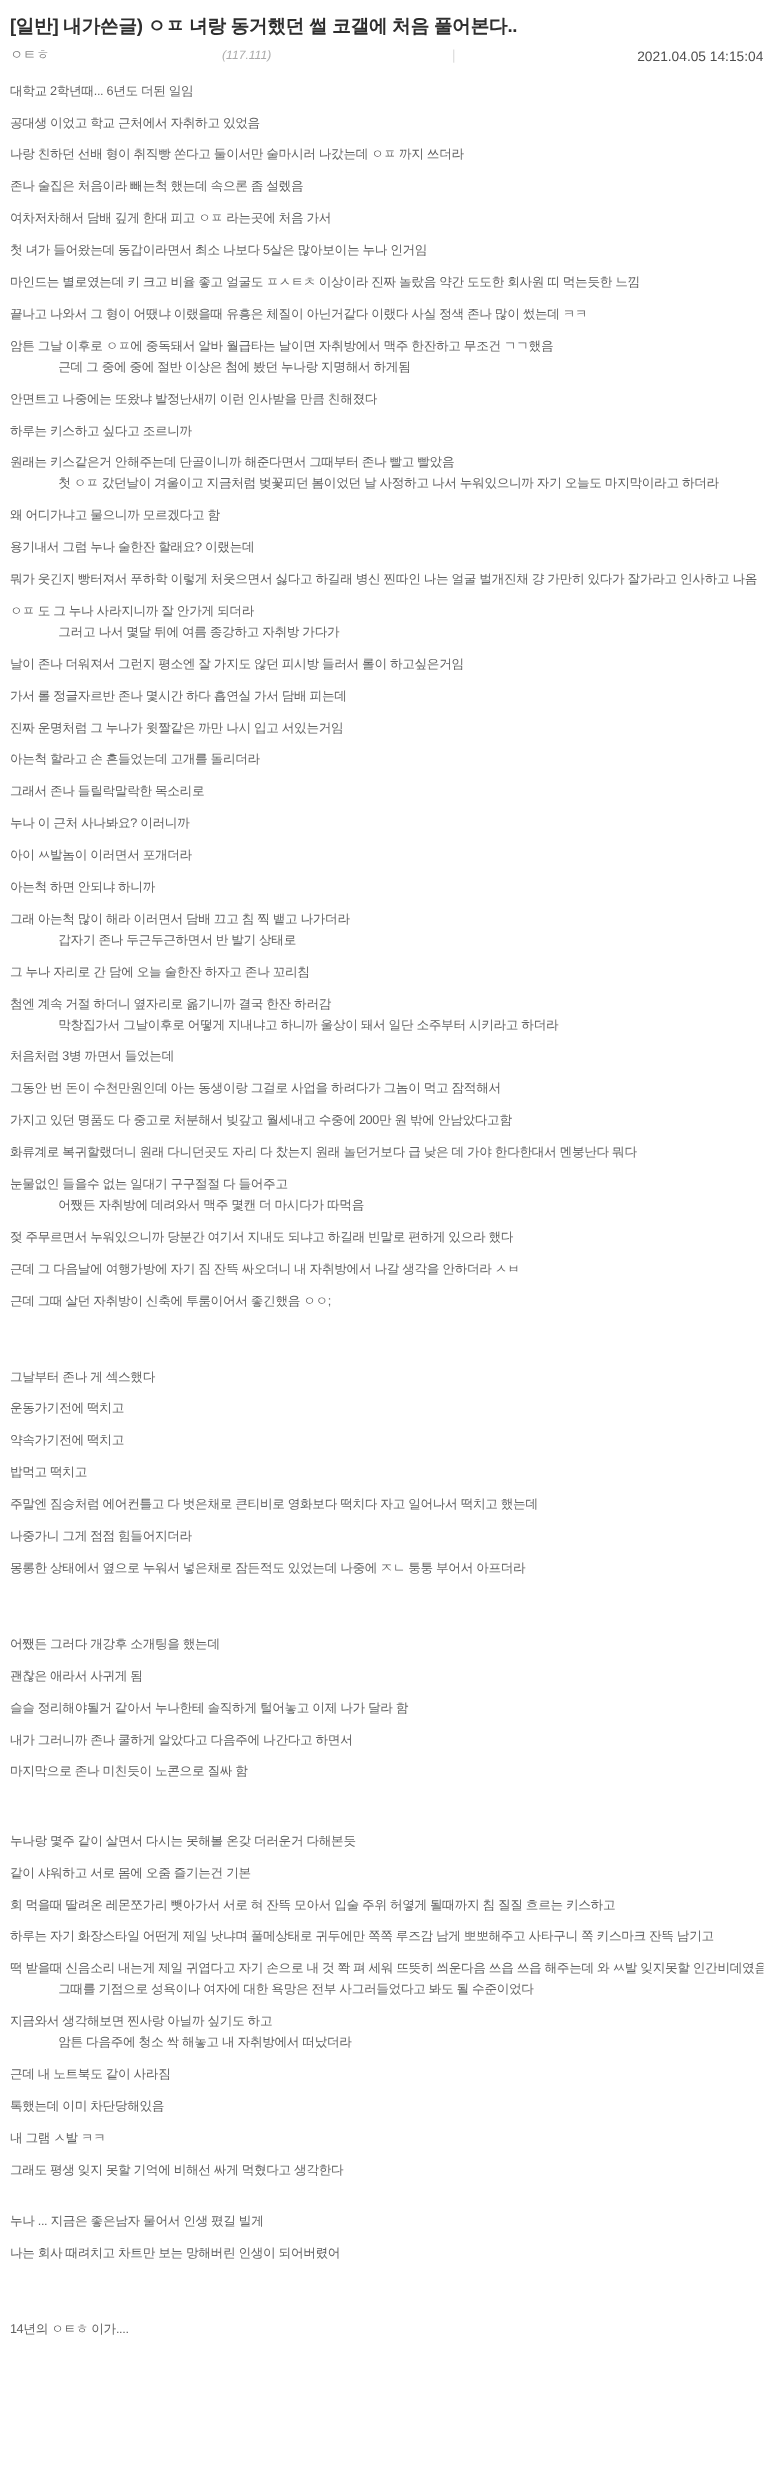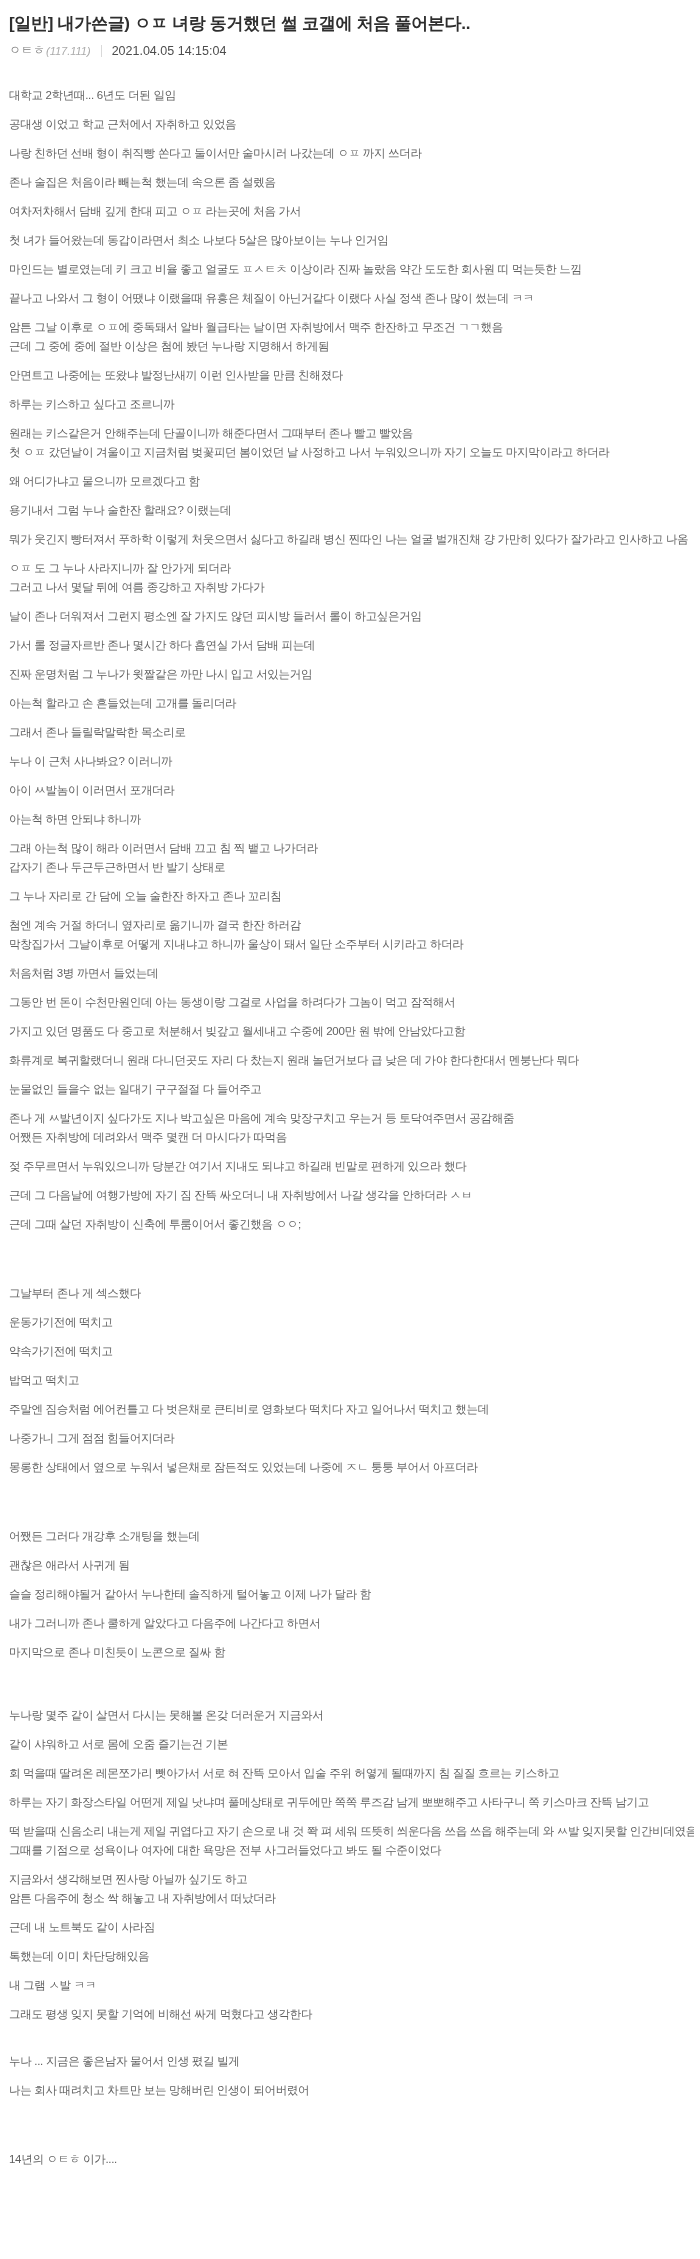--- a/index.html
+++ b/index.html
@@ -24,20 +24,21 @@
     margin: 4px 0 9px 0;
     letter-spacing: -0.3px;
     white-space: nowrap;
   }
   .post-meta {
     display: flex;
     align-items: center;
     font-size: 12px;
     color: #7d7d7d;
     margin-bottom: 14px;
+    justify-content: space-between;
   }
   .post-meta .author {
     color: #7d7d7d;
     cursor: pointer;
   }
   .post-meta .author-ip {
     color: #ababab;
     font-size: 11px;
     margin-left: 1px;
     font-style: italic;
@@ -58,23 +59,23 @@
   }
   .post-body p {
     margin: 0;
     font-size: 11.5px;
     color: #5f5f5f;
     line-height: 17px;
     letter-spacing: -0.3px;
     white-space: nowrap;
     overflow: hidden;
   }
-  .post-body p.gap-first  { margin-top: 12px; }
+  .post-body p.gap-first  { margin-top: 0; }
   .post-body p.gap-normal { margin-top: 12px; }
-  .post-body p.gap-tight  { margin-top: 2px; }
+  .post-body p.gap-tight  { margin-top: 2px; margin-left: 44px; }
   .post-body p.gap-medium { margin-top: 30px; }
   .post-body p.gap-large  { margin-top: 46px; }
   .post-body p.gap-xlarge { margin-top: 52px; }
 </style>
 </head>
 <body>
 
 <div class="page">
 
   <h1 class="post-title">[일반] 내가쓴글) ㅇㅍ 녀랑 동거했던 썰 코갤에 처음 풀어본다..</h1>
@@ -118,38 +119,37 @@
       <p class="gap-normal">그래 아는척 많이 해라 이러면서 담배 끄고 침 찍 뱉고 나가더라</p>
       <p class="gap-tight">갑자기 존나 두근두근하면서 반 발기 상태로</p>
       <p class="gap-normal">그 누나 자리로 간 담에 오늘 술한잔 하자고 존나 꼬리침</p>
       <p class="gap-normal">첨엔 계속 거절 하더니 옆자리로 옮기니까 결국 한잔 하러감</p>
       <p class="gap-tight">막창집가서 그날이후로 어떻게 지내냐고 하니까 울상이 돼서 일단 소주부터 시키라고 하더라</p>
       <p class="gap-normal">처음처럼 3병 까면서 들었는데</p>
       <p class="gap-normal">그동안 번 돈이 수천만원인데 아는 동생이랑 그걸로 사업을 하려다가 그놈이 먹고 잠적해서</p>
       <p class="gap-normal">가지고 있던 명품도 다 중고로 처분해서 빚갚고 월세내고 수중에 200만 원 밖에 안남았다고함</p>
       <p class="gap-normal">화류계로 복귀할랬더니 원래 다니던곳도 자리 다 찼는지 원래 놀던거보다 급 낮은 데 가야 한다한대서 멘붕난다 뭐다</p>
       <p class="gap-normal">눈물없인 들을수 없는 일대기 구구절절 다 들어주고</p>
-      <p class="gap-normal">존나 게 ㅆ발년이지 싶다가도 지나 박고싶은 마음에 계속 맞장구치고 우는거 등 토닥여주면서 공감해줌</p>
       <p class="gap-tight">어쨌든 자취방에 데려와서 맥주 몇캔 더 마시다가 따먹음</p>
       <p class="gap-normal">젖 주무르면서 누워있으니까 당분간 여기서 지내도 되냐고 하길래 빈말로 편하게 있으라 했다</p>
       <p class="gap-normal">근데 그 다음날에 여행가방에 자기 짐 잔뜩 싸오더니 내 자취방에서 나갈 생각을 안하더라 ㅅㅂ</p>
       <p class="gap-normal">근데 그때 살던 자취방이 신축에 투룸이어서 좋긴했음 ㅇㅇ;</p>
       <p class="gap-xlarge">그날부터 존나 게 섹스했다</p>
       <p class="gap-normal">운동가기전에 떡치고</p>
       <p class="gap-normal">약속가기전에 떡치고</p>
       <p class="gap-normal">밥먹고 떡치고</p>
       <p class="gap-normal">주말엔 짐승처럼 에어컨틀고 다 벗은채로 큰티비로 영화보다 떡치다 자고 일어나서 떡치고 했는데</p>
       <p class="gap-normal">나중가니 그게 점점 힘들어지더라</p>
       <p class="gap-normal">몽롱한 상태에서 옆으로 누워서 넣은채로 잠든적도 있었는데 나중에 ㅈㄴ 퉁퉁 부어서 아프더라</p>
       <p class="gap-xlarge">어쨌든 그러다 개강후 소개팅을 했는데</p>
       <p class="gap-normal">괜찮은 애라서 사귀게 됨</p>
       <p class="gap-normal">슬슬 정리해야될거 같아서 누나한테 솔직하게 털어놓고 이제 나가 달라 함</p>
       <p class="gap-normal">내가 그러니까 존나 쿨하게 알았다고 다음주에 나간다고 하면서</p>
       <p class="gap-normal">마지막으로 존나 미친듯이 노콘으로 질싸 함</p>
-      <p class="gap-large">누나랑 몇주 같이 살면서 다시는 못해볼 온갖 더러운거 지금와서</p>
+      <p class="gap-large">누나랑 몇주 같이 살면서 다시는 못해볼 온갖 더러운거 다해본듯</p>
       <p class="gap-normal">같이 샤워하고 서로 몸에 오줌 즐기는건 기본</p>
       <p class="gap-normal">회 먹을때 딸려온 레몬쪼가리 뺏아가서 서로 혀 잔뜩 모아서 입술 주위 허옇게 될때까지 침 질질 흐르는 키스하고</p>
       <p class="gap-normal">하루는 자기 화장스타일 어떤게 제일 낫냐며 풀메상태로 귀두에만 쪽쪽 루즈감 남게 뽀뽀해주고 사타구니 쪽 키스마크 잔뜩 남기고</p>
       <p class="gap-normal">떡 받을때 신음소리 내는게 제일 귀엽다고 자기 손으로 내 것 쫙 펴 세워 뜨뜻히 씌운다음 쓰읍 쓰읍 해주는데 와 ㅆ발 잊지못할 인간비데였음</p>
       <p class="gap-tight">그때를 기점으로 성욕이나 여자에 대한 욕망은 전부 사그러들었다고 봐도 될 수준이었다</p>
       <p class="gap-normal">지금와서 생각해보면 찐사랑 아닐까 싶기도 하고</p>
       <p class="gap-tight">암튼 다음주에 청소 싹 해놓고 내 자취방에서 떠났더라</p>
       <p class="gap-normal">근데 내 노트북도 같이 사라짐</p>
       <p class="gap-normal">톡했는데 이미 차단당해있음</p>
       <p class="gap-normal">내 그램 ㅅ발 ㅋㅋ</p>

